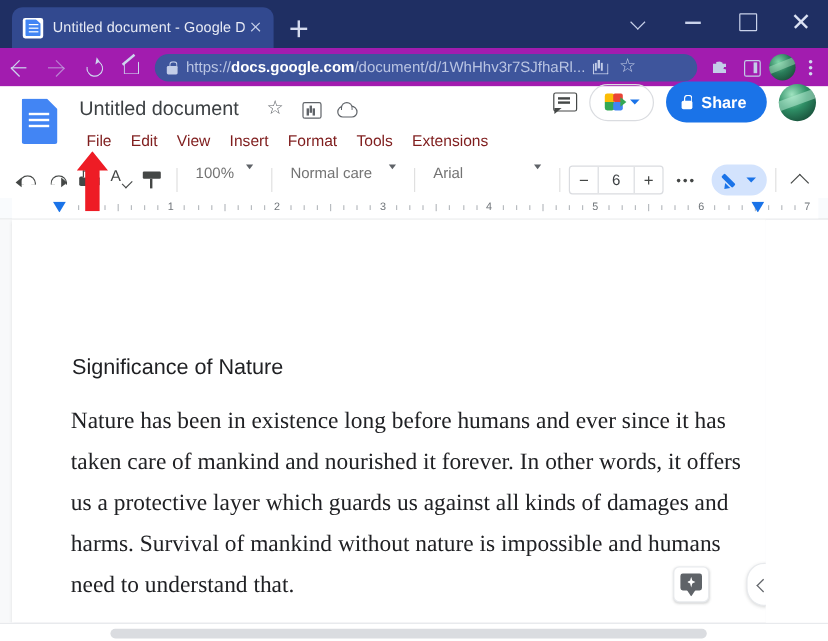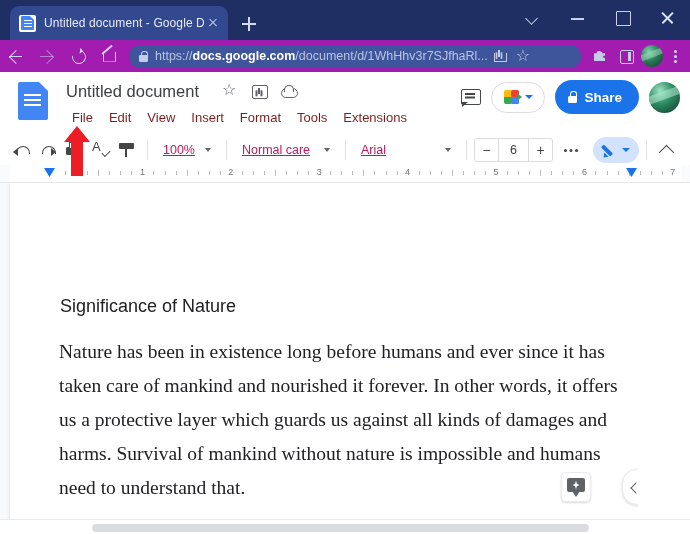--- a/index.html
+++ b/index.html
@@ -249,21 +249,21 @@
     border: 1.4px solid #5f6368; border-bottom: none; border-radius: 6px 6px 0 0;
     background: #ffffff;
   }
 
   .menubar { position: absolute; left: 64px; top: 108px; display: flex; }
   .menu-item {
     font-size: 13px; color: #7f1d1d; padding: 2px 8px; border-radius: 4px;
     white-space: nowrap;
   }
 
-  .hdr-right { position: absolute; right: 10px; top: 80px; display: flex; align-items: center; gap: 10px; justify-content: center; }
+  .hdr-right { position: absolute; right: 10px; top: 68px; display: flex; align-items: center; gap: 10px; justify-content: center; }
   .comment-ic { width: 22px; height: 22px; position: relative; }
   .comment-ic::before {
     content: ""; position: absolute; left: 2px; top: 3px;
     width: 18px; height: 14px; border: 1.7px solid #444746; border-radius: 2px;
   }
   .comment-ic::after {
     content: ""; position: absolute; left: 3px; top: 16px;
     width: 0; height: 0;
     border-left: 6px solid #444746; border-bottom: 5px solid transparent;
   }
@@ -359,22 +359,22 @@
     content: ""; position: absolute; left: 5px; top: 6px;
     width: 15px; height: 6px; background: #444746; border-radius: 1px;
   }
   .ic-paint::after {
     content: ""; position: absolute; left: 11px; top: 12px;
     width: 1.8px; height: 8px; background: #444746;
   }
   .tb-divider { width: 1px; height: 20px; background: #e0e0e0; margin: 0 7px; flex: 0 0 1px; }
 
   .zoom-ctl, .style-ctl, .font-ctl {
-    height: 26px; display: flex; align-items: center; border-radius: 4px;
-    font-size: 12.5px; color: #be185d; padding: 0 4px 0 8px; text-decoration: underline;
+    height: 26px; display: flex; border-radius: 4px;
+    font-size: 12.5px; color: #737373; padding: 0 4px 0 8px;
   }
   .zoom-ctl { width: 64px; justify-content: space-between; }
   .style-ctl { width: 104px; justify-content: space-between; }
   .font-ctl { width: 106px; justify-content: space-between; }
   .caret-dn {
     width: 0; height: 0; border-left: 3.8px solid transparent;
     border-right: 3.8px solid transparent; border-top: 4.4px solid #5f6368;
     margin-right: 4px;
   }
   .size-ctl {

